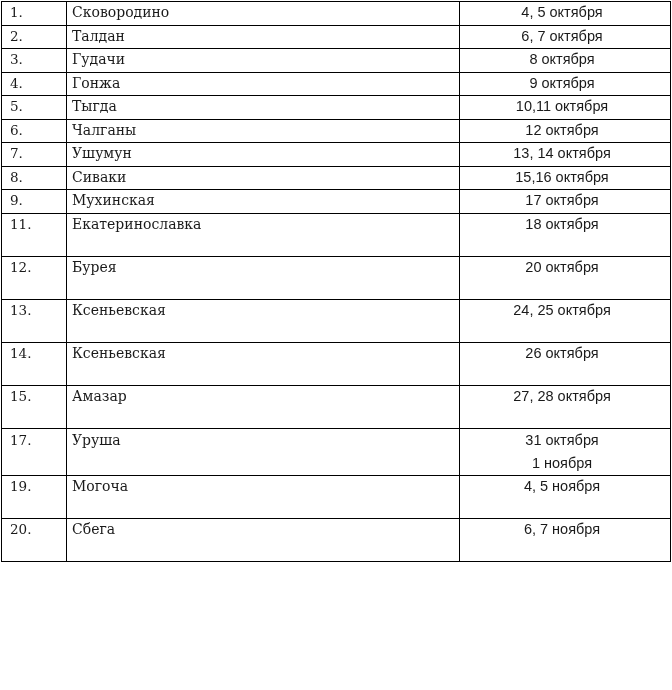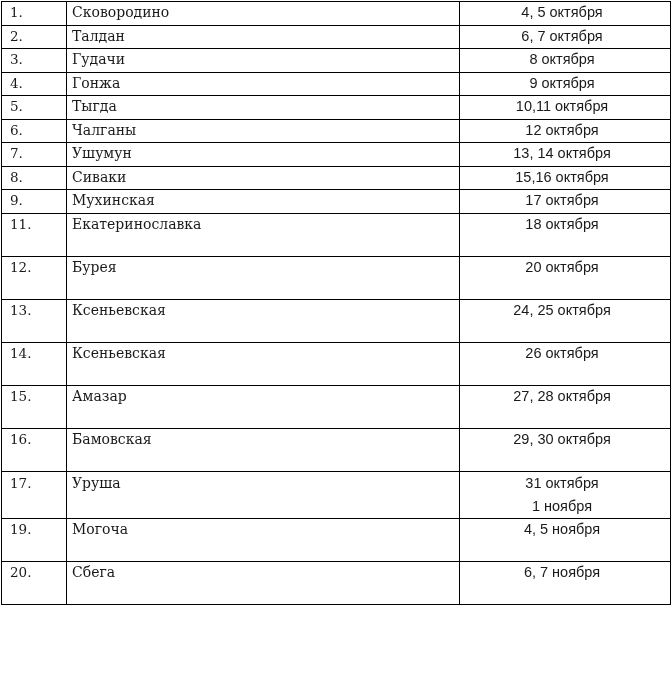--- a/index.html
+++ b/index.html
@@ -146,27 +146,20 @@
           <span class="line">26 октября</span>
         </td>
       </tr>
       <tr class="tall">
         <td class="num">15.</td>
         <td class="name">Амазар</td>
         <td class="date">
           <span class="line">27, 28 октября</span>
         </td>
       </tr>
-      <tr class="tall">
-        <td class="num">16.</td>
-        <td class="name">Бамовская</td>
-        <td class="date">
-          <span class="line">29, 30 октября</span>
-        </td>
-      </tr>
       <tr class="tall2">
         <td class="num">17.</td>
         <td class="name">Уруша</td>
         <td class="date">
           <span class="line">31 октября</span>
           <span class="line">1 ноября</span>
         </td>
       </tr>
       <tr class="tall">
         <td class="num">19.</td>

